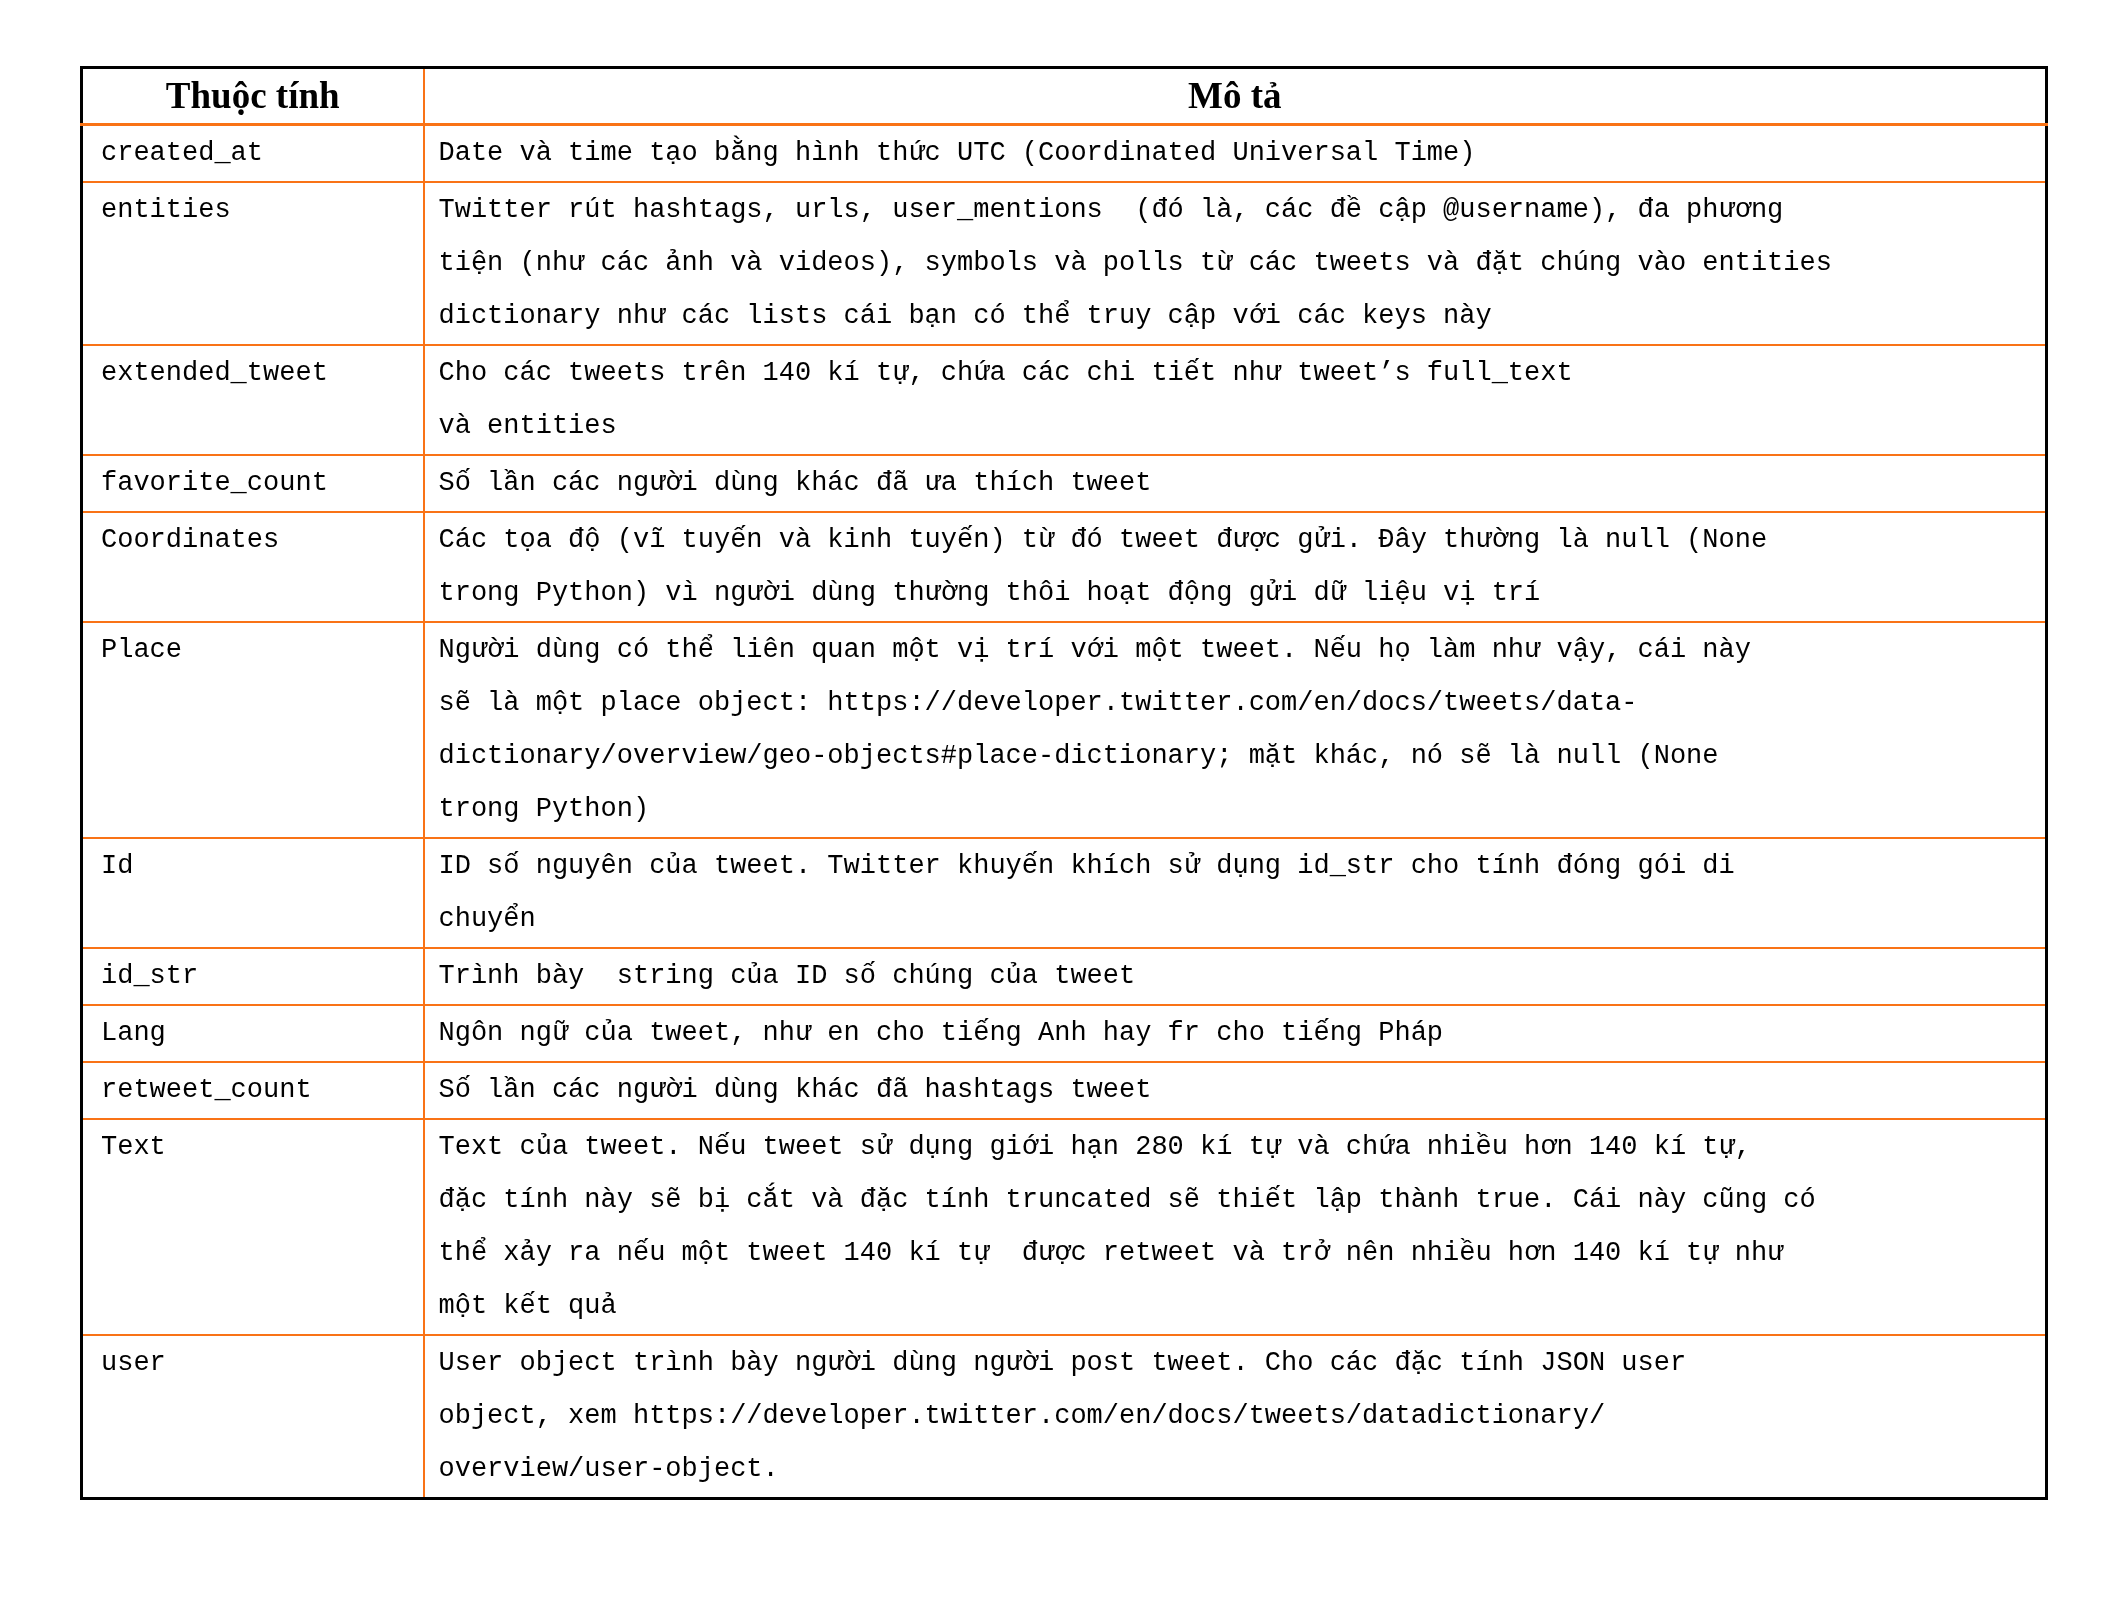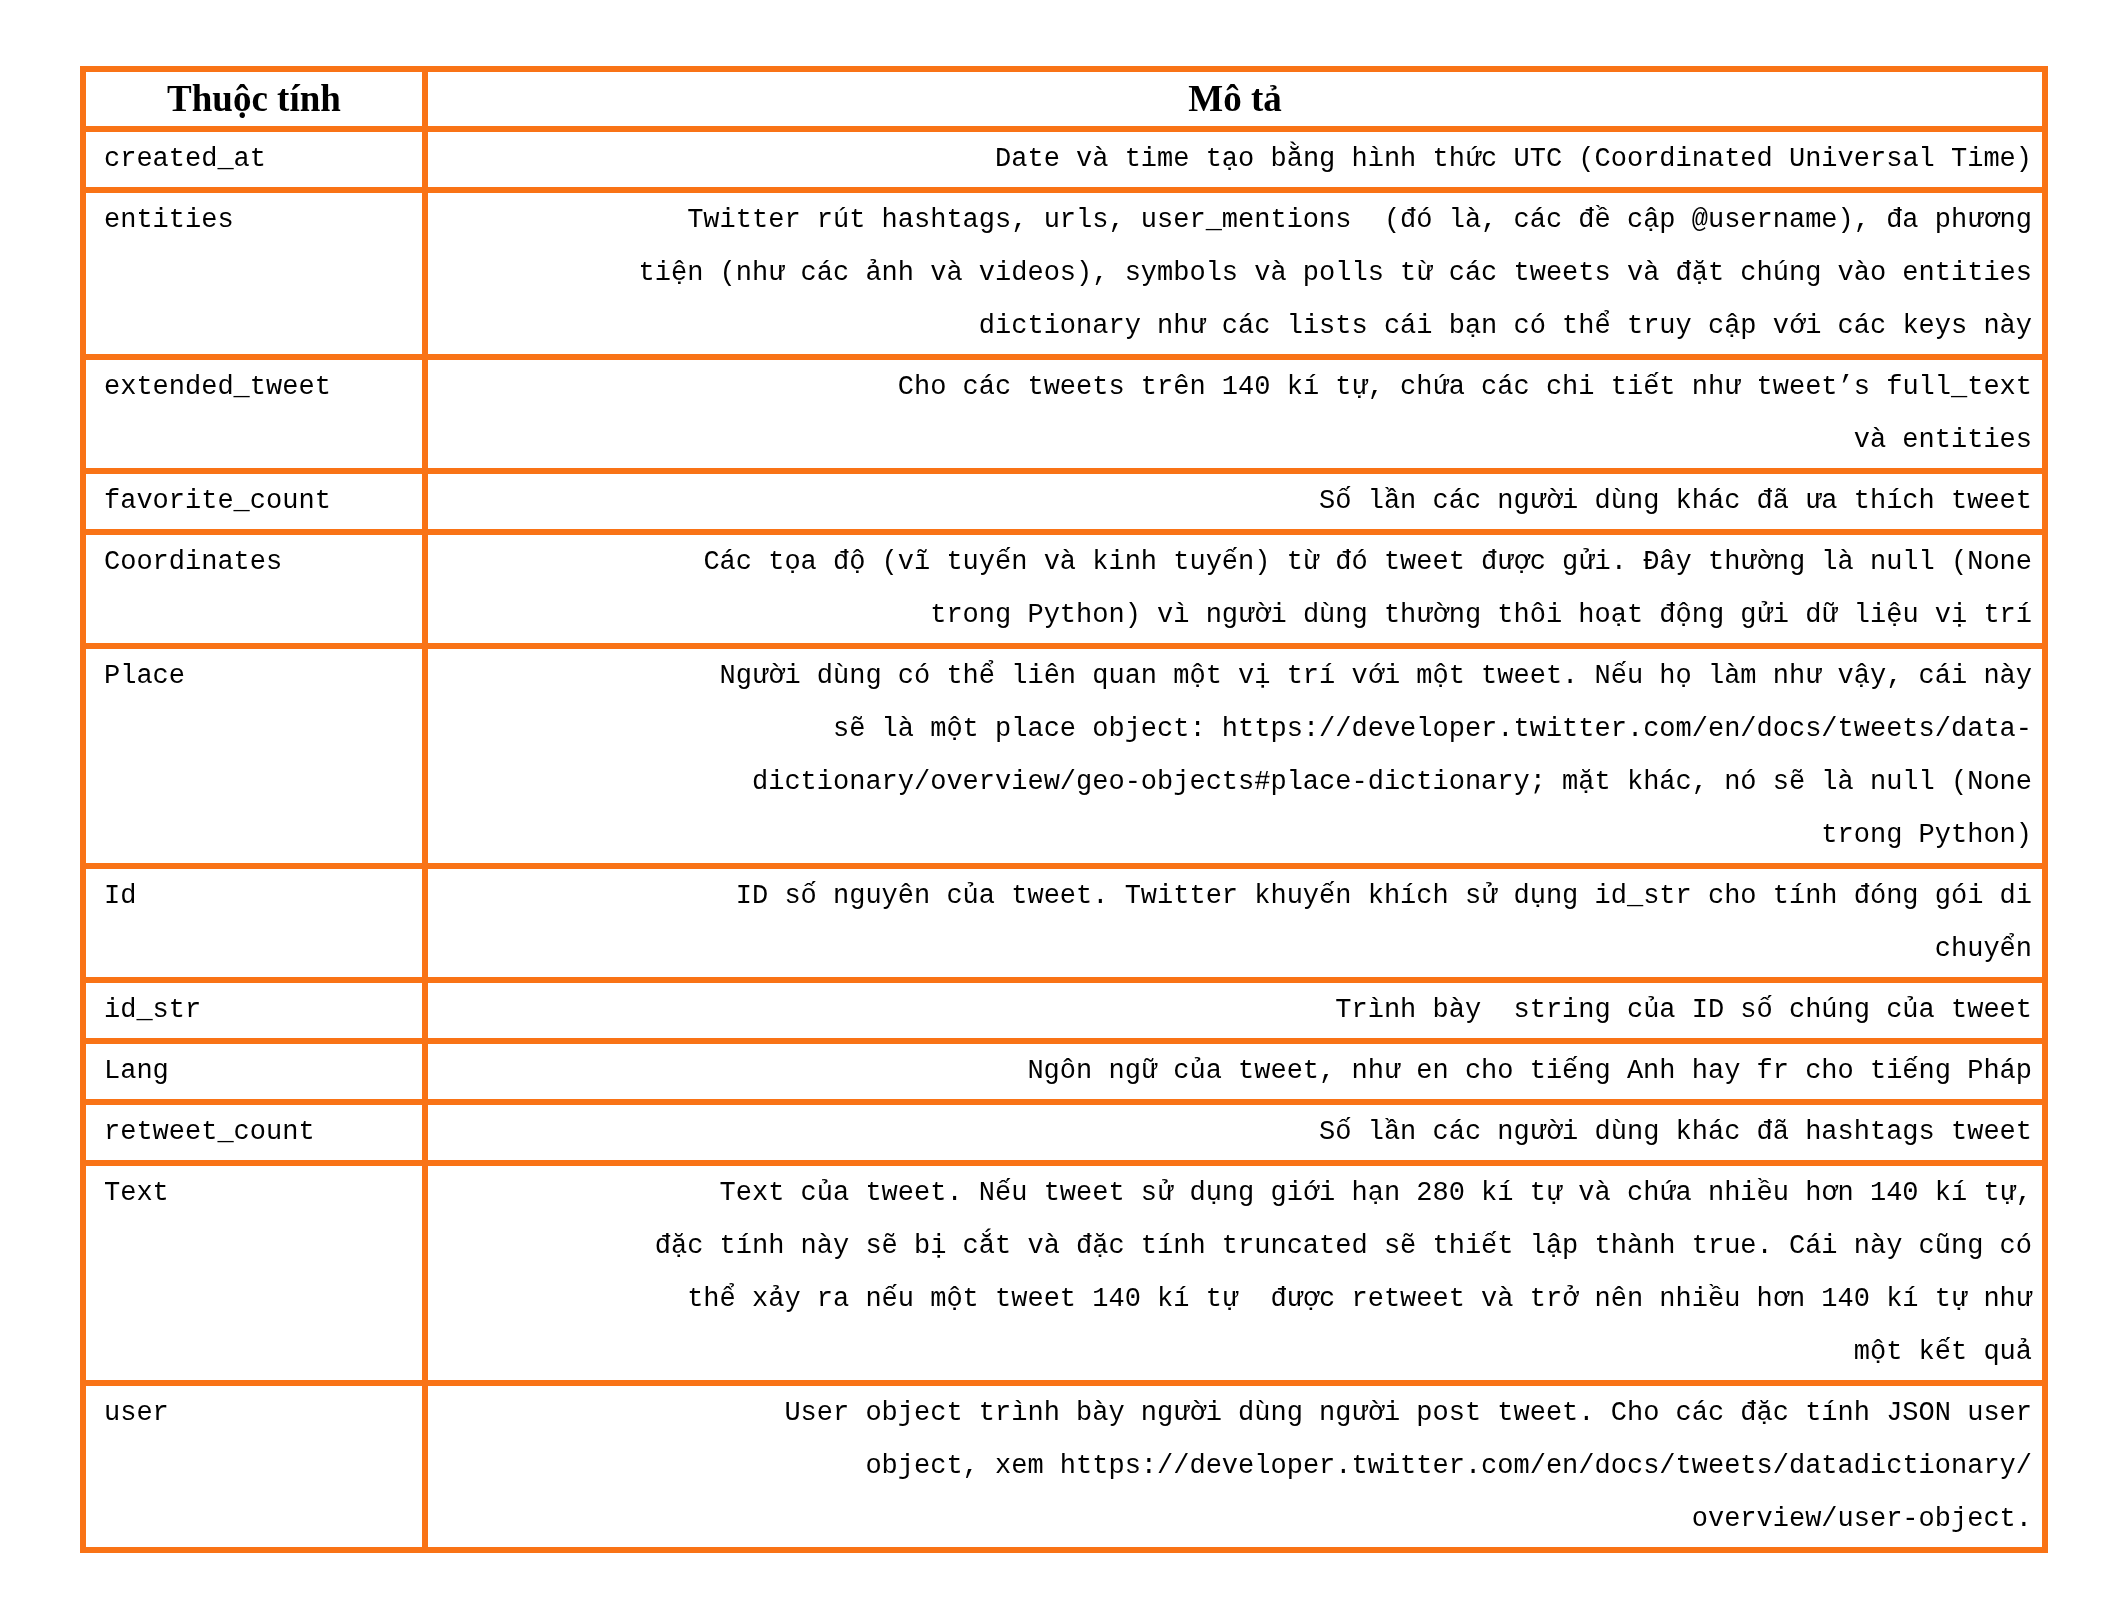--- a/index.html
+++ b/index.html
@@ -23,21 +23,21 @@
     width: 1968px;
     border-collapse: collapse;
     table-layout: fixed;
     background: #ffffff;
   }
   table.attr-table {
     border: 3px solid #000000;
   }
   table.attr-table th,
   table.attr-table td {
-    border: 6px solid #f97316;
+    border: 2px solid #f97316;
   }
   table.attr-table thead th {
     border-bottom-width: 3px;
   }
   col.c-attr { width: 342px; }
   col.c-desc { width: auto; }
   th {
     font-size: 37px;
     line-height: 50px;
     font-weight: bold;
@@ -53,21 +53,20 @@
     font-family: Liberation Mono, monospace;
   }
   td.attr {
     padding-left: 18px;
     padding-right: 6px;
     overflow: hidden;
   }
   td.desc {
     white-space: pre-wrap;
     word-break: normal;
-    text-align: right;
   }
 </style>
 </head>
 <body>
 
 <div class="page">
   <table class="attr-table">
     <colgroup>
       <col class="c-attr">
       <col class="c-desc">

